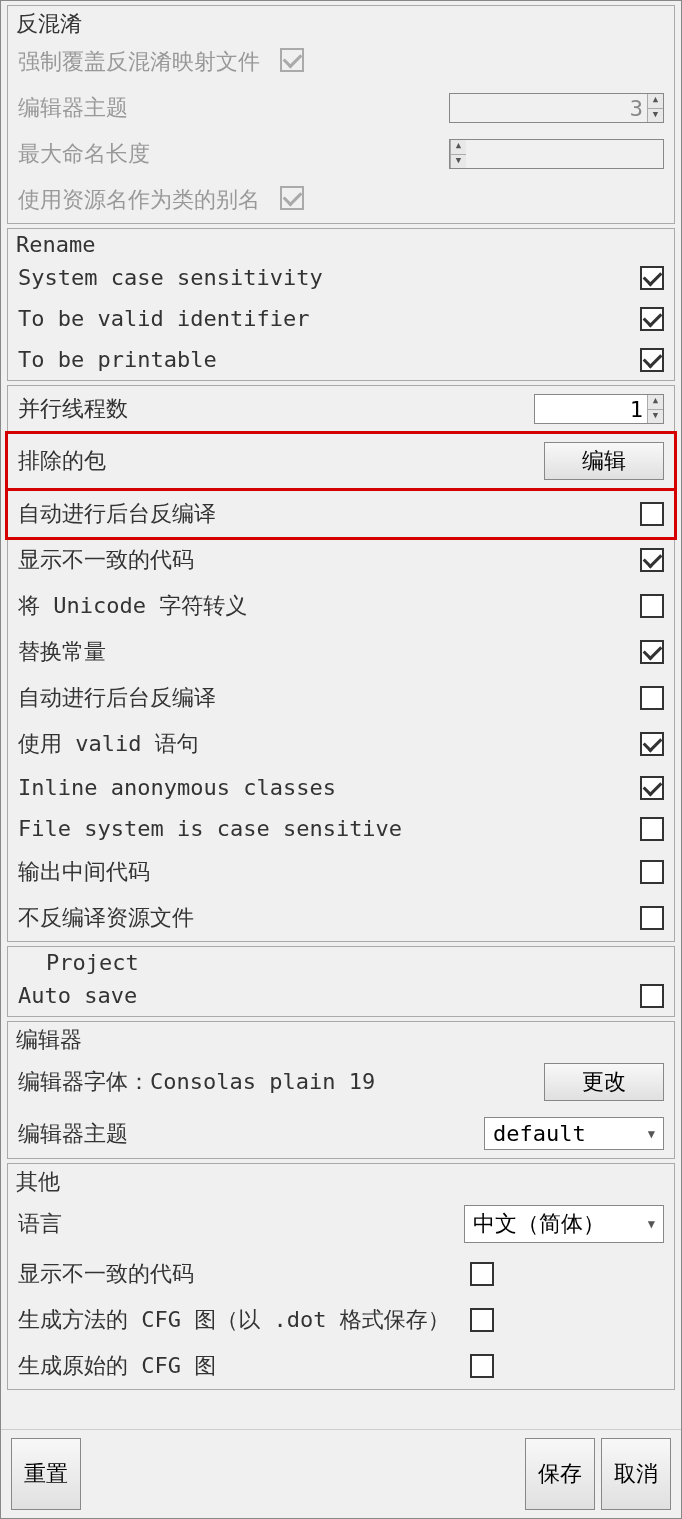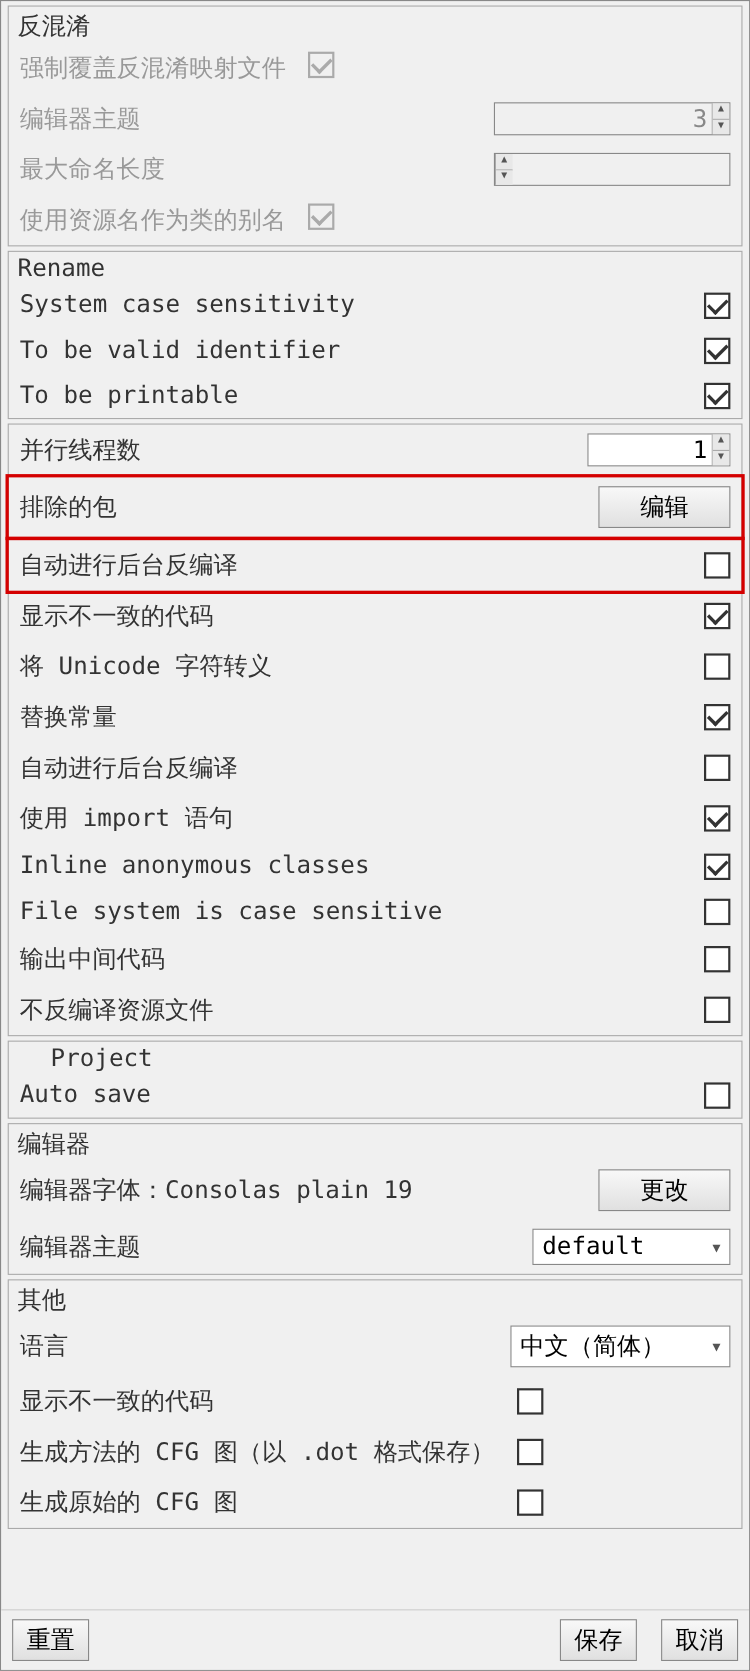--- a/index.html
+++ b/index.html
@@ -126,22 +126,22 @@
       color: #555;
       margin-left: 12px;
     }
     .footer {
       display: flex;
       justify-content: space-between;
       padding: 8px 10px;
       background: #f0f0f0;
       border-top: 1px solid #ccc;
     }
-    .footer-right { display: flex; gap: 22px; }
-    .footer .btn { min-width: 70px; padding: 3px 12px; }
+    .footer-right { display: flex; gap: 6px; }
+    .footer .btn { min-width: 70px; padding: 20px 12px; }
     .highlight-red {
       border: 3px solid #d40000;
       margin: -3px;
       padding: 8px 10px;
     }
     .cb-col1 { padding-left: 20px; }
   </style>
 </head>
 <body>
 
@@ -225,21 +225,21 @@
     </div>
     <div class="row">
       <span class="row-label">替换常量</span>
       <span class="checkbox checked"></span>
     </div>
     <div class="row">
       <span class="row-label">自动进行后台反编译</span>
       <span class="checkbox"></span>
     </div>
     <div class="row">
-      <span class="row-label">使用 import 语句</span>
+      <span class="row-label">使用 valid 语句</span>
       <span class="checkbox checked"></span>
     </div>
     <div class="row">
       <span class="row-label" style="font-family: Consolas, monospace;">Inline anonymous classes</span>
       <span class="checkbox checked"></span>
     </div>
     <div class="row">
       <span class="row-label" style="font-family: Consolas, monospace;">File system is case sensitive</span>
       <span class="checkbox"></span>
     </div>

